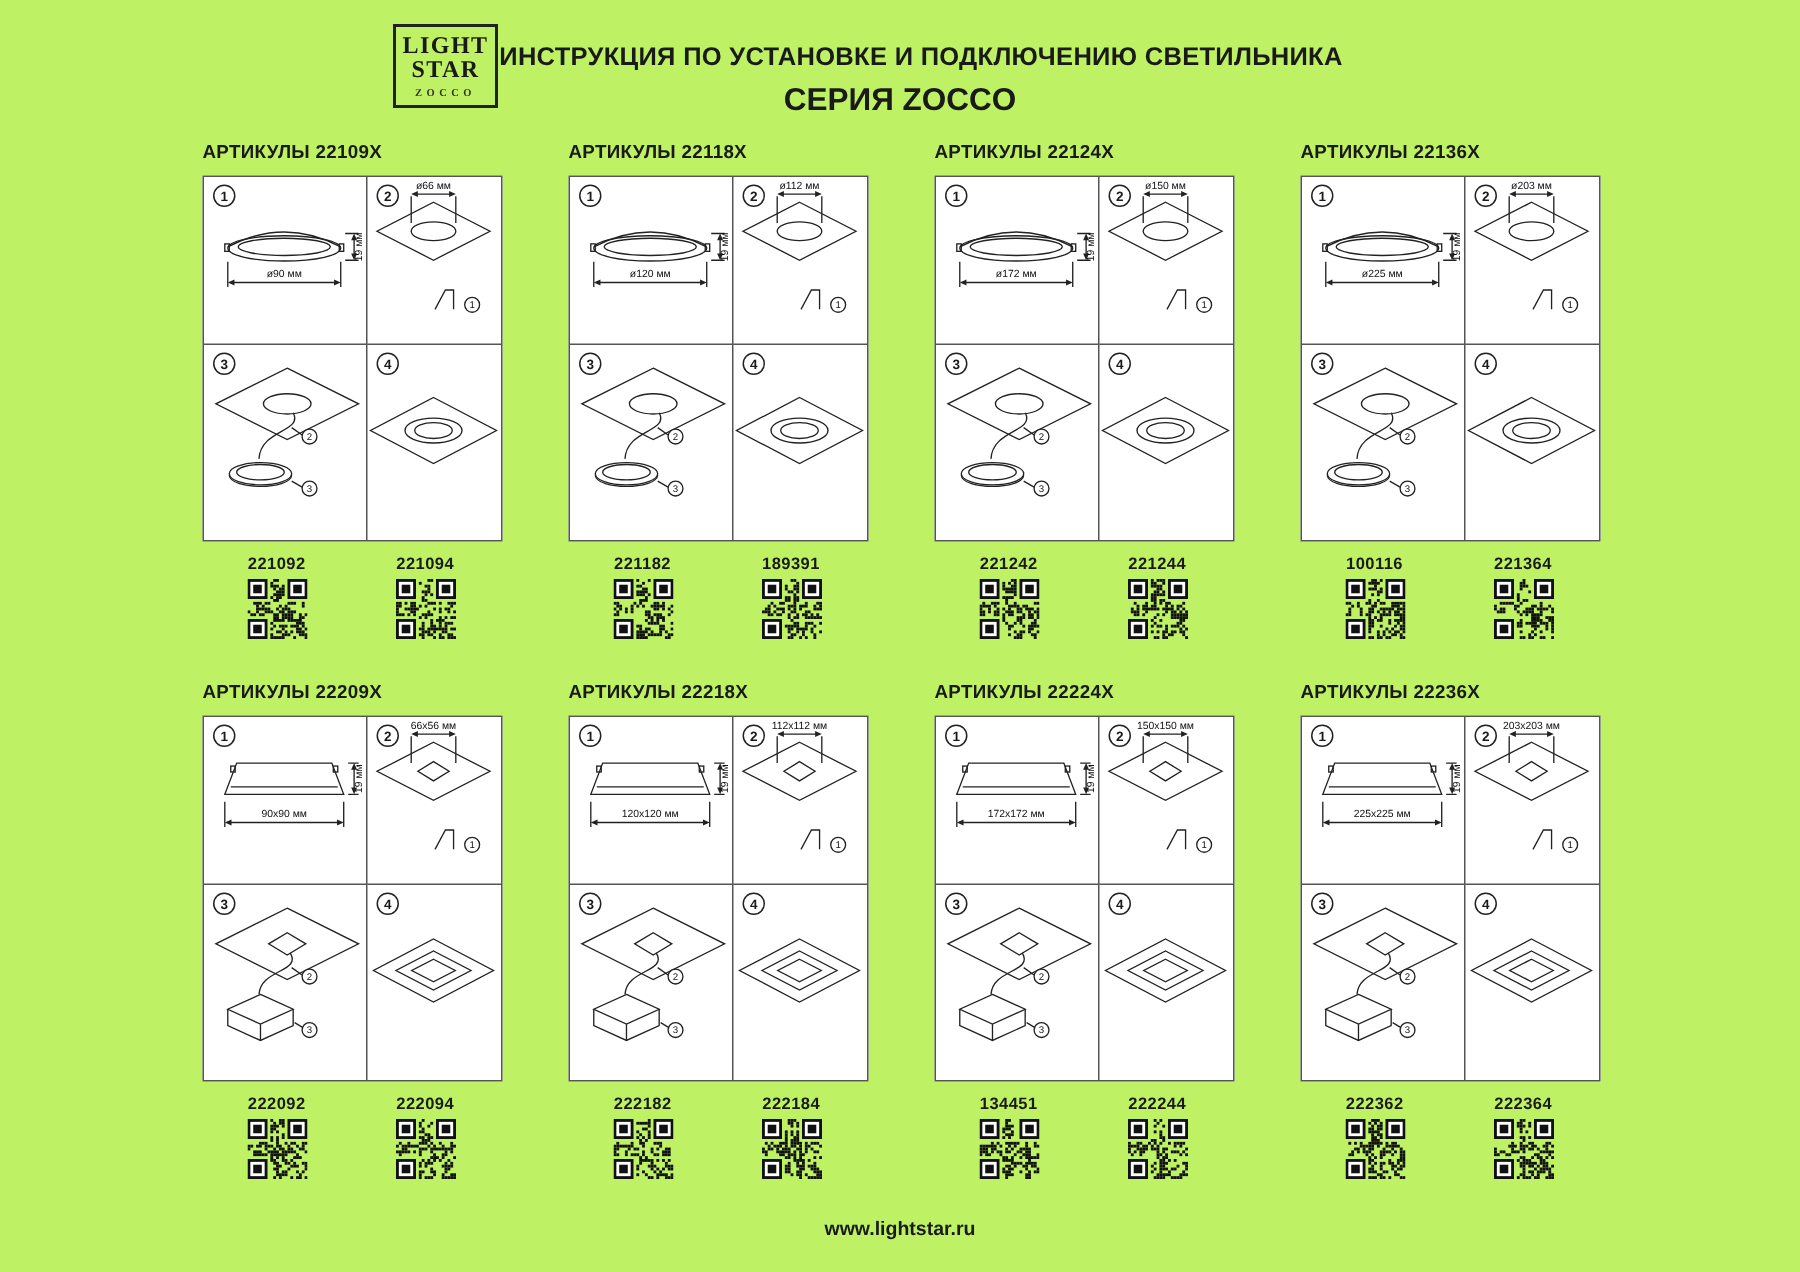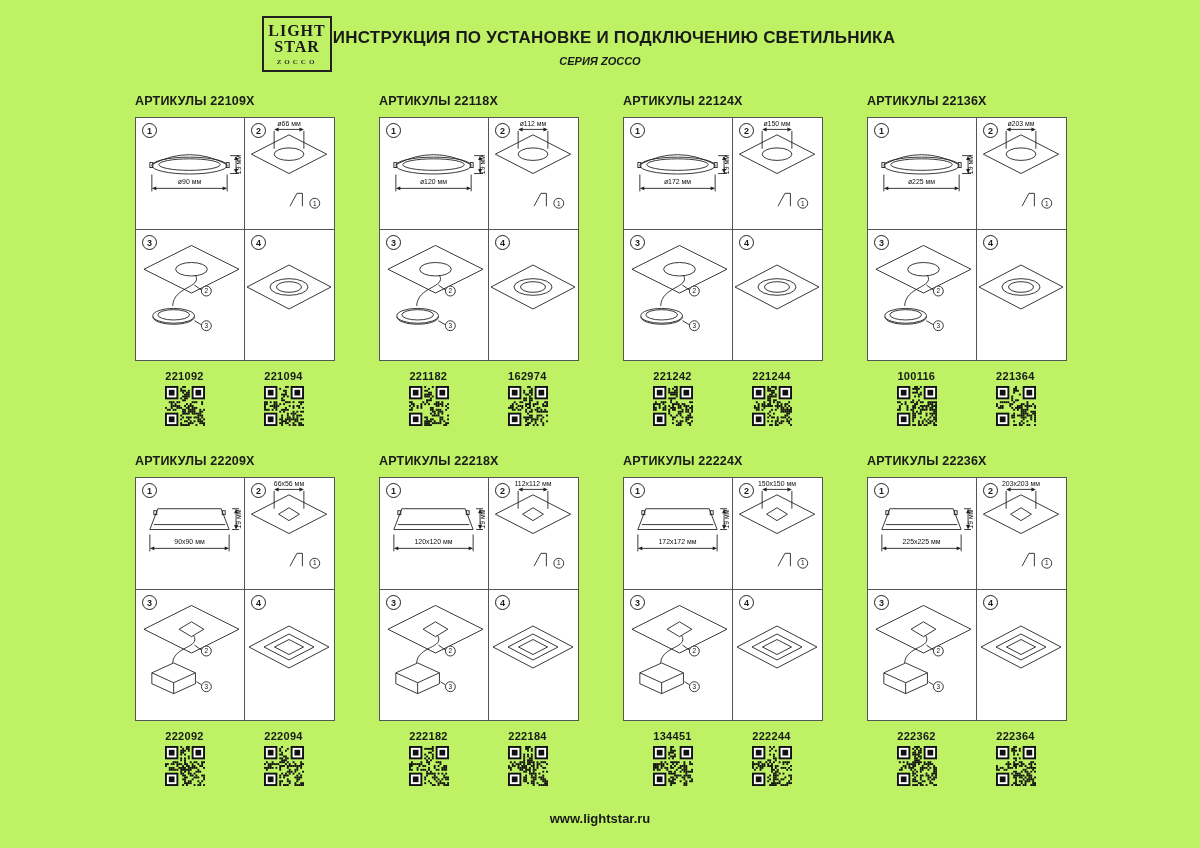--- a/index.html
+++ b/index.html
@@ -7,21 +7,21 @@
   .page{position:relative;width:1200px;height:848px;background:#bef264;overflow:hidden;}
 
   
   .logo{position:absolute;left:262px;top:16px;width:58px;border:2px solid #222;
         padding:5px 4px 4px;text-align:center;font-family:"Liberation Serif",serif;
         font-weight:bold;line-height:1;}
   .logo .l1{font-size:16px;letter-spacing:1px;}
   .logo .l3{font-size:7px;letter-spacing:3px;margin-top:4px;color:#333;}
   .header-title{position:absolute;top:28px;left:0;width:100%;text-align:center;font-weight:bold;}
   .header-title .t1{font-size:17px;letter-spacing:.2px;padding-left:28px;}
-  .header-title .t2{font-size:11px;margin-top:7px;font-style:italic;}
+  .header-title .t2{font-size:21px;margin-top:7px;}
 
   
   .row{position:absolute;left:0;width:100%;display:flex;justify-content:center;gap:46px;}
   .row1{top:94px;}
   .row2{top:454px;}
 
   .panel{width:198px;display:flex;flex-direction:column;}
   .panel-title{font-size:12.5px;font-weight:bold;margin-bottom:9px;letter-spacing:.2px;}
   .panel-box{width:198px;height:242px;border:1px solid #555;display:grid;
              grid-template-columns:109px 1fr;grid-template-rows:112px 1fr;background:#fff;box-sizing:content-box;}
@@ -464,21 +464,21 @@
               <g stroke="#222" stroke-width="0.9" fill="none">
                 <polygon points="44,35 86,57 44,79 2,57"></polygon>
     <ellipse cx="44" cy="57" rx="19" ry="8.3"></ellipse>
                 <ellipse cx="44" cy="57" rx="12.5" ry="5.3"></ellipse>
               </g>
             </svg>
           </div>
         </div>
         <div class="codes">
           <span>221182</span>
-          <span>162974</span>
+          <span>189391</span>
         </div>
         <div class="qrs">
           <svg viewBox="0 0 42 42" width="40" height="40">
             <rect x="16" y="0" width="2" height="2" fill="#111"></rect>
             <rect x="24" y="0" width="2" height="2" fill="#111"></rect>
             <rect x="20" y="2" width="2" height="2" fill="#111"></rect>
             <rect x="16" y="4" width="2" height="2" fill="#111"></rect>
             <rect x="18" y="4" width="2" height="2" fill="#111"></rect>
             <rect x="20" y="6" width="2" height="2" fill="#111"></rect>
             <rect x="22" y="6" width="2" height="2" fill="#111"></rect>

